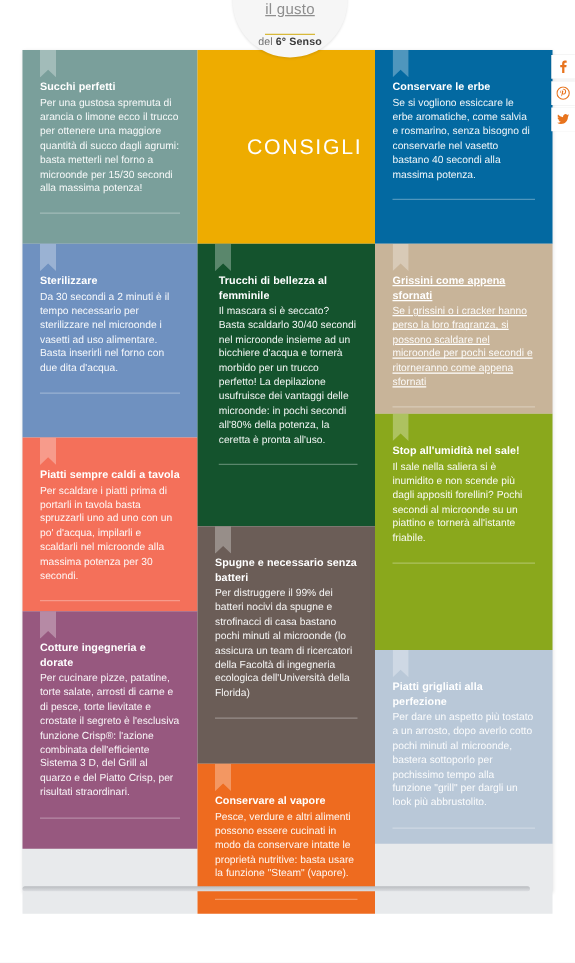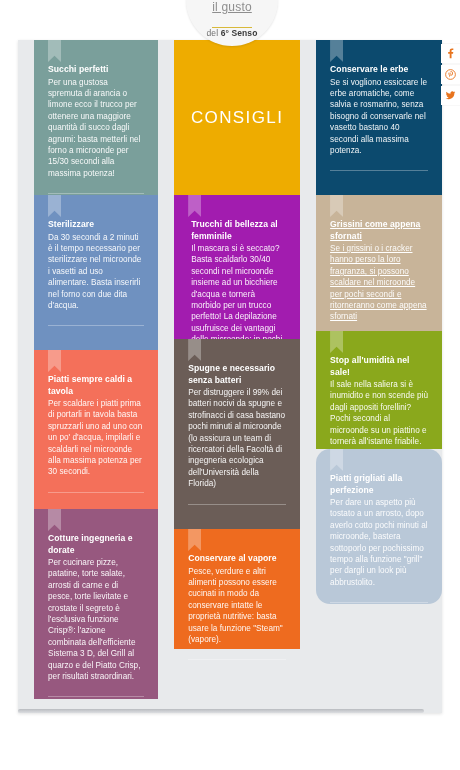--- a/index.html
+++ b/index.html
@@ -52,21 +52,21 @@
   #scroll-shadow {
     position: absolute;
     left: 18px; top: 709px; width: 406px; height: 4px;
     background: linear-gradient(#b9bcc0, #dcdee1);
     border-radius: 2px;
     z-index: 35;
   }
 
   
   #cols { display: flex; width: 424px; }
-  .col { display: flex; flex-direction: column; margin-left: 16px; }
+  .col { display: flex; flex-direction: column; }
   .col-left   { width: 140px; }
   .col-center { width: 142px; }
   .col-right  { width: 142px; }
 
   
   .card {
     position: relative;
     padding: 24px 14px 16px 14px;
     color: #ffffff;
   }
@@ -88,21 +88,21 @@
     color: rgba(255,255,255,0.94);
   }
   .card-rule {
     margin-top: 14px;
     height: 1px;
     background: rgba(255,255,255,0.30);
   }
 
   
   .hero {
-    display: flex; align-items: center; justify-content: center;
+    display: flex; align-items: center; justify-content: flex-end;
     text-align: center;
     padding: 10px;
   }
   .hero-text {
     font-size: 17px; line-height: 23px;
     color: #ffffff; font-weight: 400;
     letter-spacing: 1.4px;
   }
   .spacer { width: 100%; }
 
@@ -162,42 +162,42 @@
           <div class="card-title">Succhi perfetti</div>
           <div class="card-body">Per una gustosa spremuta di arancia o limone ecco il trucco per ottenere una maggiore quantità di succo dagli agrumi: basta metterli nel forno a microonde per 15/30 secondi alla massima potenza!</div>
           <div class="card-rule"></div>
         </div>
         <div class="card" style="background:#6f91c0; height:155px;">
           <span class="ribbon"></span>
           <div class="card-title">Sterilizzare</div>
           <div class="card-body">Da 30 secondi a 2 minuti è il tempo necessario per sterilizzare nel microonde i vasetti ad uso alimentare. Basta inserirli nel forno con due dita d'acqua.</div>
           <div class="card-rule"></div>
         </div>
-        <div class="card" style="background:#f4705a; height:159px;">
+        <div class="card" style="background:#f4705a; height:139px;">
           <span class="ribbon"></span>
           <div class="card-title">Piatti sempre caldi a tavola</div>
           <div class="card-body">Per scaldare i piatti prima di portarli in tavola basta spruzzarli uno ad uno con un po' d'acqua, impilarli e scaldarli nel microonde alla massima potenza per 30 secondi.</div>
           <div class="card-rule"></div>
         </div>
         <div class="card" style="background:#97587f; height:190px;">
           <span class="ribbon"></span>
           <div class="card-title">Cotture ingegneria e dorate</div>
           <div class="card-body">Per cucinare pizze, patatine, torte salate, arrosti di carne e di pesce, torte lievitate e crostate il segreto è l'esclusiva funzione Crisp®: l'azione combinata dell'efficiente Sistema 3 D, del Grill al quarzo e del Piatto Crisp, per risultati straordinari.</div>
           <div class="card-rule"></div>
         </div>
         <div class="spacer" style="flex:1;background:#e8eaec;"></div>
       </div>
 
       <div class="col col-center">
         <div class="card hero" style="background:#eeac00; height:155px;">
           <div class="hero-text">
             <span>CONSIGLI</span><br>
           </div>
         </div>
-        <div class="card" style="background:#a21caf; height:144px;padding-left:17px;">
+        <div class="card" style="background:#14532d; height:226px;padding-left:17px;">
           <span class="ribbon"></span>
           <div class="card-title">Trucchi di bellezza al femminile</div>
           <div class="card-body">Il mascara si è seccato? Basta scaldarlo 30/40 secondi nel microonde insieme ad un bicchiere d'acqua e tornerà morbido per un trucco perfetto! La depilazione usufruisce dei vantaggi delle microonde: in pochi secondi all'80% della potenza, la ceretta è pronta all'uso.</div>
           <div class="card-rule"></div>
         </div>
         <div class="card" style="background:#6b5d57; height:190px;">
           <span class="ribbon"></span>
           <div class="card-title">Spugne e necessario senza batteri</div>
           <div class="card-body">Per distruggere il 99% dei batteri nocivi da spugne e strofinacci di casa bastano pochi minuti al microonde (lo assicura un team di ricercatori della Facoltà di ingegneria ecologica dell'Università della Florida)</div>
           <div class="card-rule"></div>
@@ -205,39 +205,39 @@
         <div class="card" style="background:#ee6b1f; height:120px;">
           <span class="ribbon"></span>
           <div class="card-title">Conservare al vapore</div>
           <div class="card-body">Pesce, verdure e altri alimenti possono essere cucinati in modo da conservare intatte le proprietà nutritive: basta usare la funzione "Steam" (vapore).</div>
           <div class="card-rule"></div>
         </div>
         <div class="spacer" style="flex:1;background:#e8eaec;"></div>
       </div>
 
       <div class="col col-right">
-        <div class="card" style="background:#0c4a6e; height:155px;">
+        <div class="card" style="background:#0369a1; height:155px;">
           <span class="ribbon"></span>
           <div class="card-title">Conservare le erbe</div>
           <div class="card-body">Se si vogliono essiccare le erbe aromatiche, come salvia e rosmarino, senza bisogno di conservarle nel vasetto bastano 40 secondi alla massima potenza.</div>
           <div class="card-rule"></div>
         </div>
         <div class="card" style="background:#c8b499; height:136px;text-decoration:underline;">
           <span class="ribbon"></span>
           <div class="card-title">Grissini come appena sfornati</div>
           <div class="card-body">Se i grissini o i cracker hanno perso la loro fragranza, si possono scaldare nel microonde per pochi secondi e ritorneranno come appena sfornati</div>
           <div class="card-rule"></div>
         </div>
-        <div class="card" style="background:#8aa81c; height:118px;">
+        <div class="card" style="background:#8aa81c; height:189px;">
           <span class="ribbon"></span>
           <div class="card-title">Stop all'umidità nel sale!</div>
           <div class="card-body">Il sale nella saliera si è inumidito e non scende più dagli appositi forellini? Pochi secondi al microonde su un piattino e tornerà all'istante friabile.</div>
           <div class="card-rule"></div>
         </div>
-        <div class="card" style="background:#b9c8d8; height:155px;border-radius:14px;">
+        <div class="card" style="background:#b9c8d8; height:155px;">
           <span class="ribbon"></span>
           <div class="card-title">Piatti grigliati alla perfezione</div>
           <div class="card-body">Per dare un aspetto più tostato a un arrosto, dopo averlo cotto pochi minuti al microonde, bastera sottoporlo per pochissimo tempo alla funzione "grill" per dargli un look più abbrustolito.</div>
           <div class="card-rule"></div>
         </div>
         <div class="spacer" style="flex:1;background:#e8eaec;"></div>
       </div>
 
     </div>
   </div>

